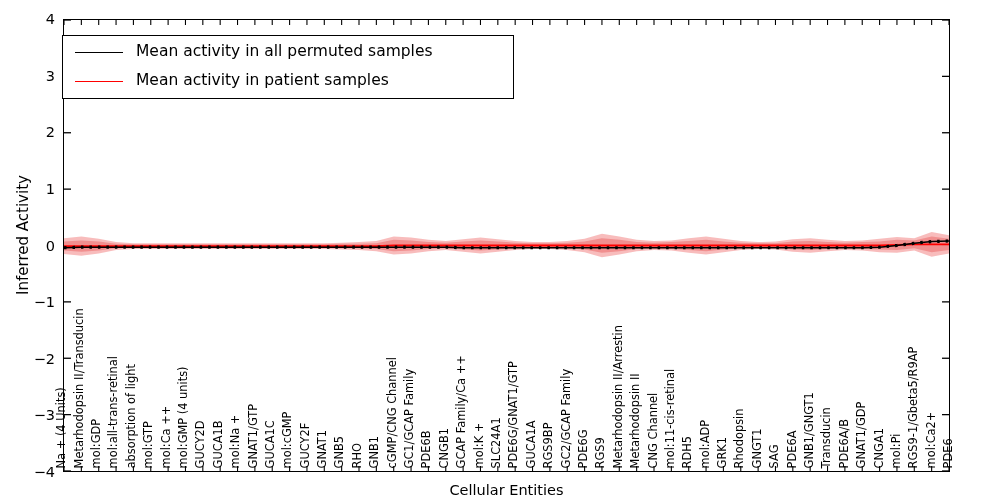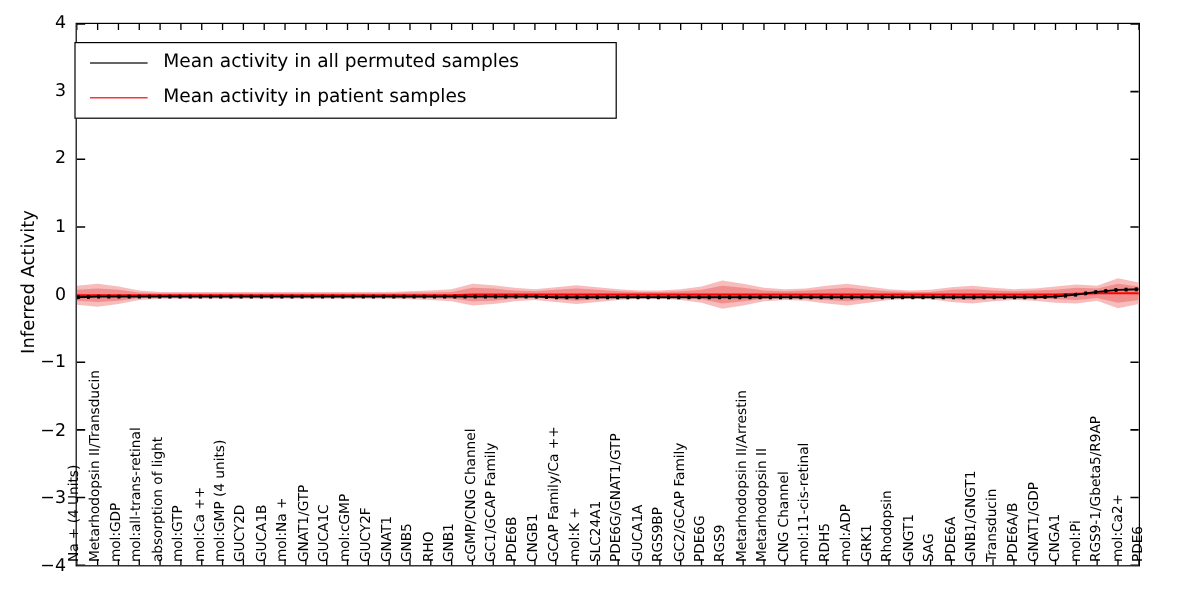--- a/index.html
+++ b/index.html
@@ -336,20 +336,21 @@
       <div class="xtick-label" style="left: 832.455px; bottom: 32px;">Transducin</div>
       <div class="xtick-label" style="left: 849.847px; bottom: 32px;">PDE6A/B</div>
       <div class="xtick-label" style="left: 867.239px; bottom: 32px;">GNAT1/GDP</div>
       <div class="xtick-label" style="left: 884.631px; bottom: 32px;">CNGA1</div>
       <div class="xtick-label" style="left: 902.024px; bottom: 32px;">mol:Pi</div>
       <div class="xtick-label" style="left: 919.416px; bottom: 32px;">RGS9-1/Gbeta5/R9AP</div>
       <div class="xtick-label" style="left: 936.808px; bottom: 32px;">mol:Ca2+</div>
       <div class="xtick-label" style="left: 954.2px; bottom: 32px;">PDE6</div>
     </div>
 
+  <div id="xlabel">Cellular Entities</div>
 
   <div id="legend-box">
     <div class="legend-row" style="top:32px;">
       <span class="legend-swatch red"></span>
       <span class="legend-text">Mean activity in patient samples</span>
     </div>
     <div class="legend-row" style="top:3px;">
       <span class="legend-swatch"></span>
       <span class="legend-text">Mean activity in all permuted samples</span>
     </div>

